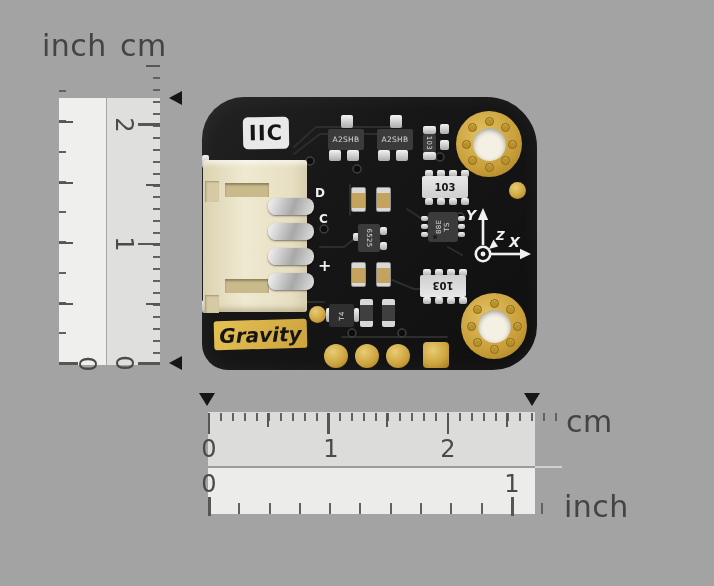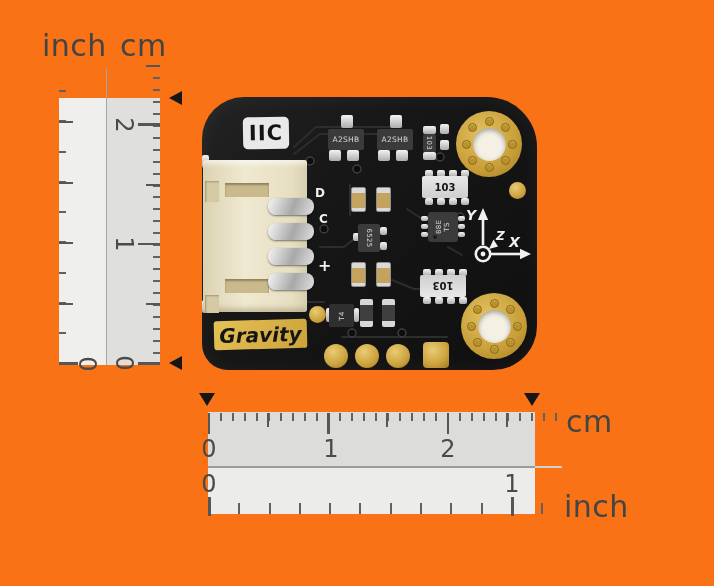--- a/index.html
+++ b/index.html
@@ -1,16 +1,16 @@
 <!DOCTYPE html>
 <html><head>
 <meta charset="utf-8">
 <style>
   html,body{margin:0;padding:0;background:#fff;}
-  #stage{position:relative;width:714px;height:586px;background:#f97316;overflow:hidden;
+  #stage{position:relative;width:714px;height:586px;background:#a3a3a3;overflow:hidden;
          font-family:"DejaVu Sans","Liberation Sans",sans-serif;}
   .abs{position:absolute;}
   
   .ruler-label{font-size:30px;color:#444;letter-spacing:.5px;}
   .num{font-size:24px;color:#4a4a4a;width:26px;height:26px;display:flex;align-items:center;justify-content:center;}
   .rot90{transform:rotate(90deg);}
   .tick{background:#565656;}
   
   .vcm-minor{left:152.5px;top:76.5px;width:7.5px;height:288px;
     background:repeating-linear-gradient(to bottom,#616161 0 2px,transparent 2px 11.95px);}

